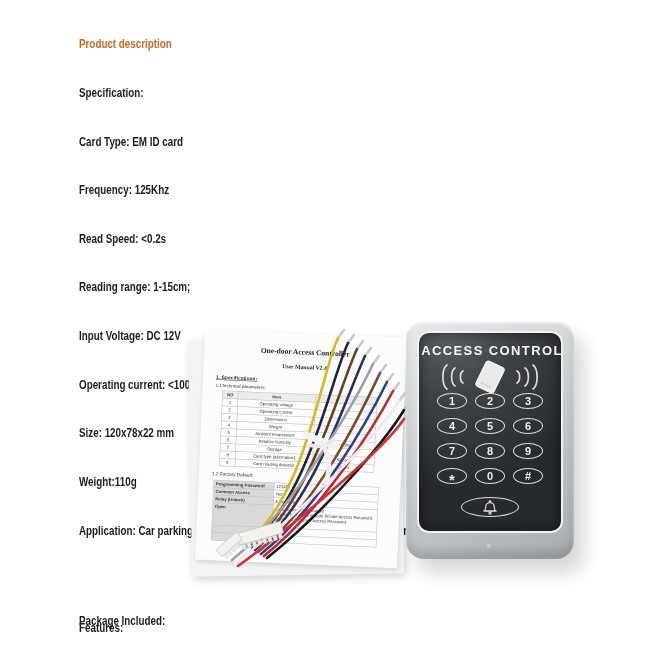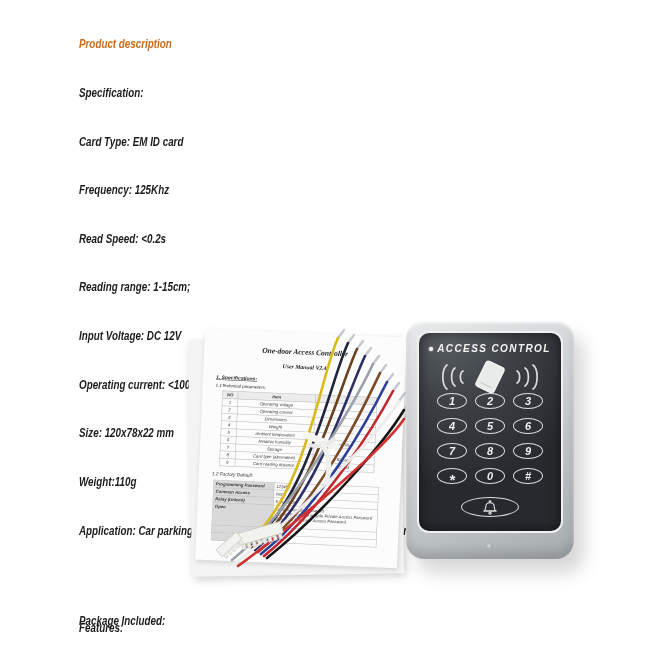--- a/index.html
+++ b/index.html
@@ -1,17 +1,17 @@
 <!DOCTYPE html>
 <html><head>
 <meta charset="utf-8">
 <style>
   html,body{margin:0;padding:0;background:#fff;}
   .canvas{position:relative;width:647px;height:647px;background:#ffffff;overflow:hidden;
-          font-family:"Liberation Sans",sans-serif;font-style:italic;}
+          font-family:"Liberation Sans",sans-serif;}
 
   
   .text-block{position:absolute;left:79px;color:#1c1c1c;font-weight:bold;font-size:12.6px;
               line-height:16.2px;transform:scaleX(0.78);transform-origin:0 0;white-space:pre-wrap;width:620px;}
   .tb-top{top:4px;}
   .tb-bottom{top:581px;}
   .heading{color:#cd6a1a;}
   .gap-line{height:16.2px;}
 
   
@@ -50,21 +50,21 @@
         background:linear-gradient(150deg,#e8eaeb 0%,#cdd1d3 45%,#b4b9bc 80%,#a6abae 100%);
         box-shadow:10px 14px 18px rgba(0,0,0,.16), inset 0 -8px 10px rgba(0,0,0,.14),
                    inset 0 2px 3px rgba(255,255,255,.85);}
   .face{position:absolute;left:11px;right:11px;top:10px;height:198px;border-radius:12px;
         border:2px solid #eff1f1;
         background:radial-gradient(130% 95% at 22% 0%, #5a5f64 0%, #3c4045 38%, #26292d 82%);
         box-shadow:inset 0 0 12px rgba(0,0,0,.55);}
   .brand-row{position:absolute;top:10px;left:0;width:100%;display:flex;align-items:center;
              justify-content:center;gap:4px;}
   .led{width:4px;height:4px;border-radius:50%;background:#f0f0f0;box-shadow:0 0 2px #fff;}
-  .brand-text{color:#f4f4f4;font-size:10px;font-weight:bold;letter-spacing:1.4px;white-space:nowrap;}
+  .brand-text{color:#f4f4f4;font-size:13px;font-weight:bold;letter-spacing:1.4px;white-space:nowrap;}
   .rf{position:absolute;top:22px;left:50%;transform:translateX(-50%);}
   .keys{position:absolute;top:60px;left:0;width:100%;display:grid;
         grid-template-columns:repeat(3,30px);column-gap:8px;row-gap:9px;justify-content:center;}
   .key{width:30px;height:16px;border:1.6px solid #dcdee0;border-radius:50%;
        color:#eef0f0;font-size:11px;font-weight:bold;display:flex;align-items:center;
        justify-content:center;box-sizing:border-box;}
   .key .glyph{transform:translateY(-0.5px);}
   .key .glyph.star{font-size:15px;transform:translateY(3px);}
   .bell-key{position:absolute;top:164px;left:50%;transform:translateX(-50%);width:58px;height:20px;
             border:1.6px solid #d8dadc;border-radius:50%;display:flex;align-items:center;

